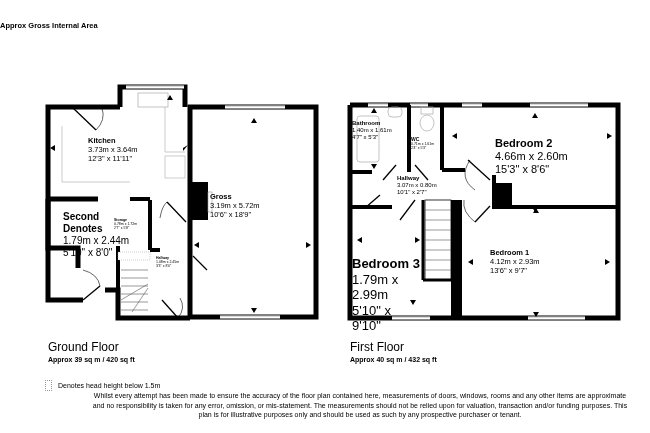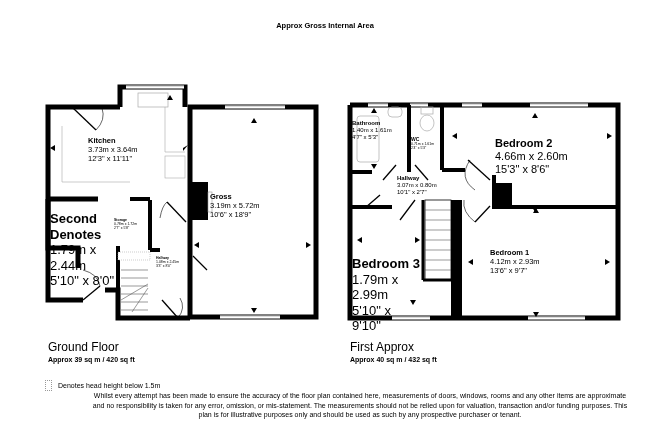--- a/index.html
+++ b/index.html
@@ -1,18 +1,18 @@
 <!DOCTYPE html>
 <html><head>
 <meta charset="utf-8">
 <style>
   html, body { margin: 0; padding: 0; background: #ffffff; }
   body { width: 650px; height: 433px; position: relative; overflow: hidden; font-family: "Liberation Sans", sans-serif; color: #000; }
   .abs { position: absolute; }
-  .header { left: 0; width: 650px; top: 21px; text-align: center; font-weight: bold; font-size: 7.5px; line-height: 9px; }
+  .header { left: 0; width: 650px; top: 21px; font-weight: bold; font-size: 7.5px; line-height: 9px; }
   svg.plan { position: absolute; left: 0; top: 0; }
   .room-label { position: absolute; text-align: left; line-height: 1.2; }
   .room-label .n { font-weight: bold; }
   .floor-title { font-size: 12px; }
   .floor-area { font-size: 7px; font-weight: bold; margin-top: 2px; }
   .legend { left: 45px; top: 380px; font-size: 7px; display: flex; align-items: center; gap: 6px; }
   .legend-box { width: 5px; height: 9px; border: 1px dotted #999; display: inline-block; }
   .disclaimer { left: 90px; top: 391px; width: 540px; font-size: 7px; line-height: 9.5px; text-align: center; }
 </style>
 </head>
@@ -184,21 +184,21 @@
   <div>3.73m x 3.64m</div>
   <div>12'3" x 11'11"</div>
 </div>
 
 <div class="room-label" style="left:210px; top:192px; width:90px; font-size:7.5px;">
   <div class="n">Gross</div>
   <div>3.19m x 5.72m</div>
   <div>10'6" x 18'9"</div>
 </div>
 
-<div class="room-label" style="left:50px; top:211px; width:68px; font-size:13px;">
+<div class="room-label" style="left:63px; top:211px; width:68px; font-size:10px;">
   <div class="n">Second</div>
   <div class="n">Denotes</div>
   <div>1.79m x 2.44m</div>
   <div>5'10" x 8'0"</div>
 </div>
 
 <div class="room-label" style="left:114px; top:218px; width:40px; font-size:3.5px;">
   <div class="n">Storage</div>
   <div>0.78m x 1.72m</div>
   <div>2'7" x 5'8"</div>
@@ -244,21 +244,21 @@
   <div class="n">Bedroom 1</div>
   <div>4.12m x 2.93m</div>
   <div>13'6" x 9'7"</div>
 </div>
 
 <div class="abs" style="left:48px; top:340px;">
   <div class="floor-title">Ground Floor</div>
   <div class="floor-area">Approx 39 sq m / 420 sq ft</div>
 </div>
 <div class="abs" style="left:350px; top:340px;">
-  <div class="floor-title">First Approx</div>
+  <div class="floor-title">First Floor</div>
   <div class="floor-area">Approx 40 sq m / 432 sq ft</div>
 </div>
 
 <div class="abs legend">
   <span class="legend-box"></span>
   <span>Denotes head height below 1.5m</span>
 </div>
 
 <div class="abs disclaimer">Whilst every attempt has been made to ensure the accuracy of the floor plan contained here, measurements of doors, windows, rooms and any other items are approximate and no responsibility is taken for any error, omission, or mis-statement. The measurements should not be relied upon for valuation, transaction and/or funding purposes. This plan is for illustrative purposes only and should be used as such by any prospective purchaser or tenant.</div>
 

